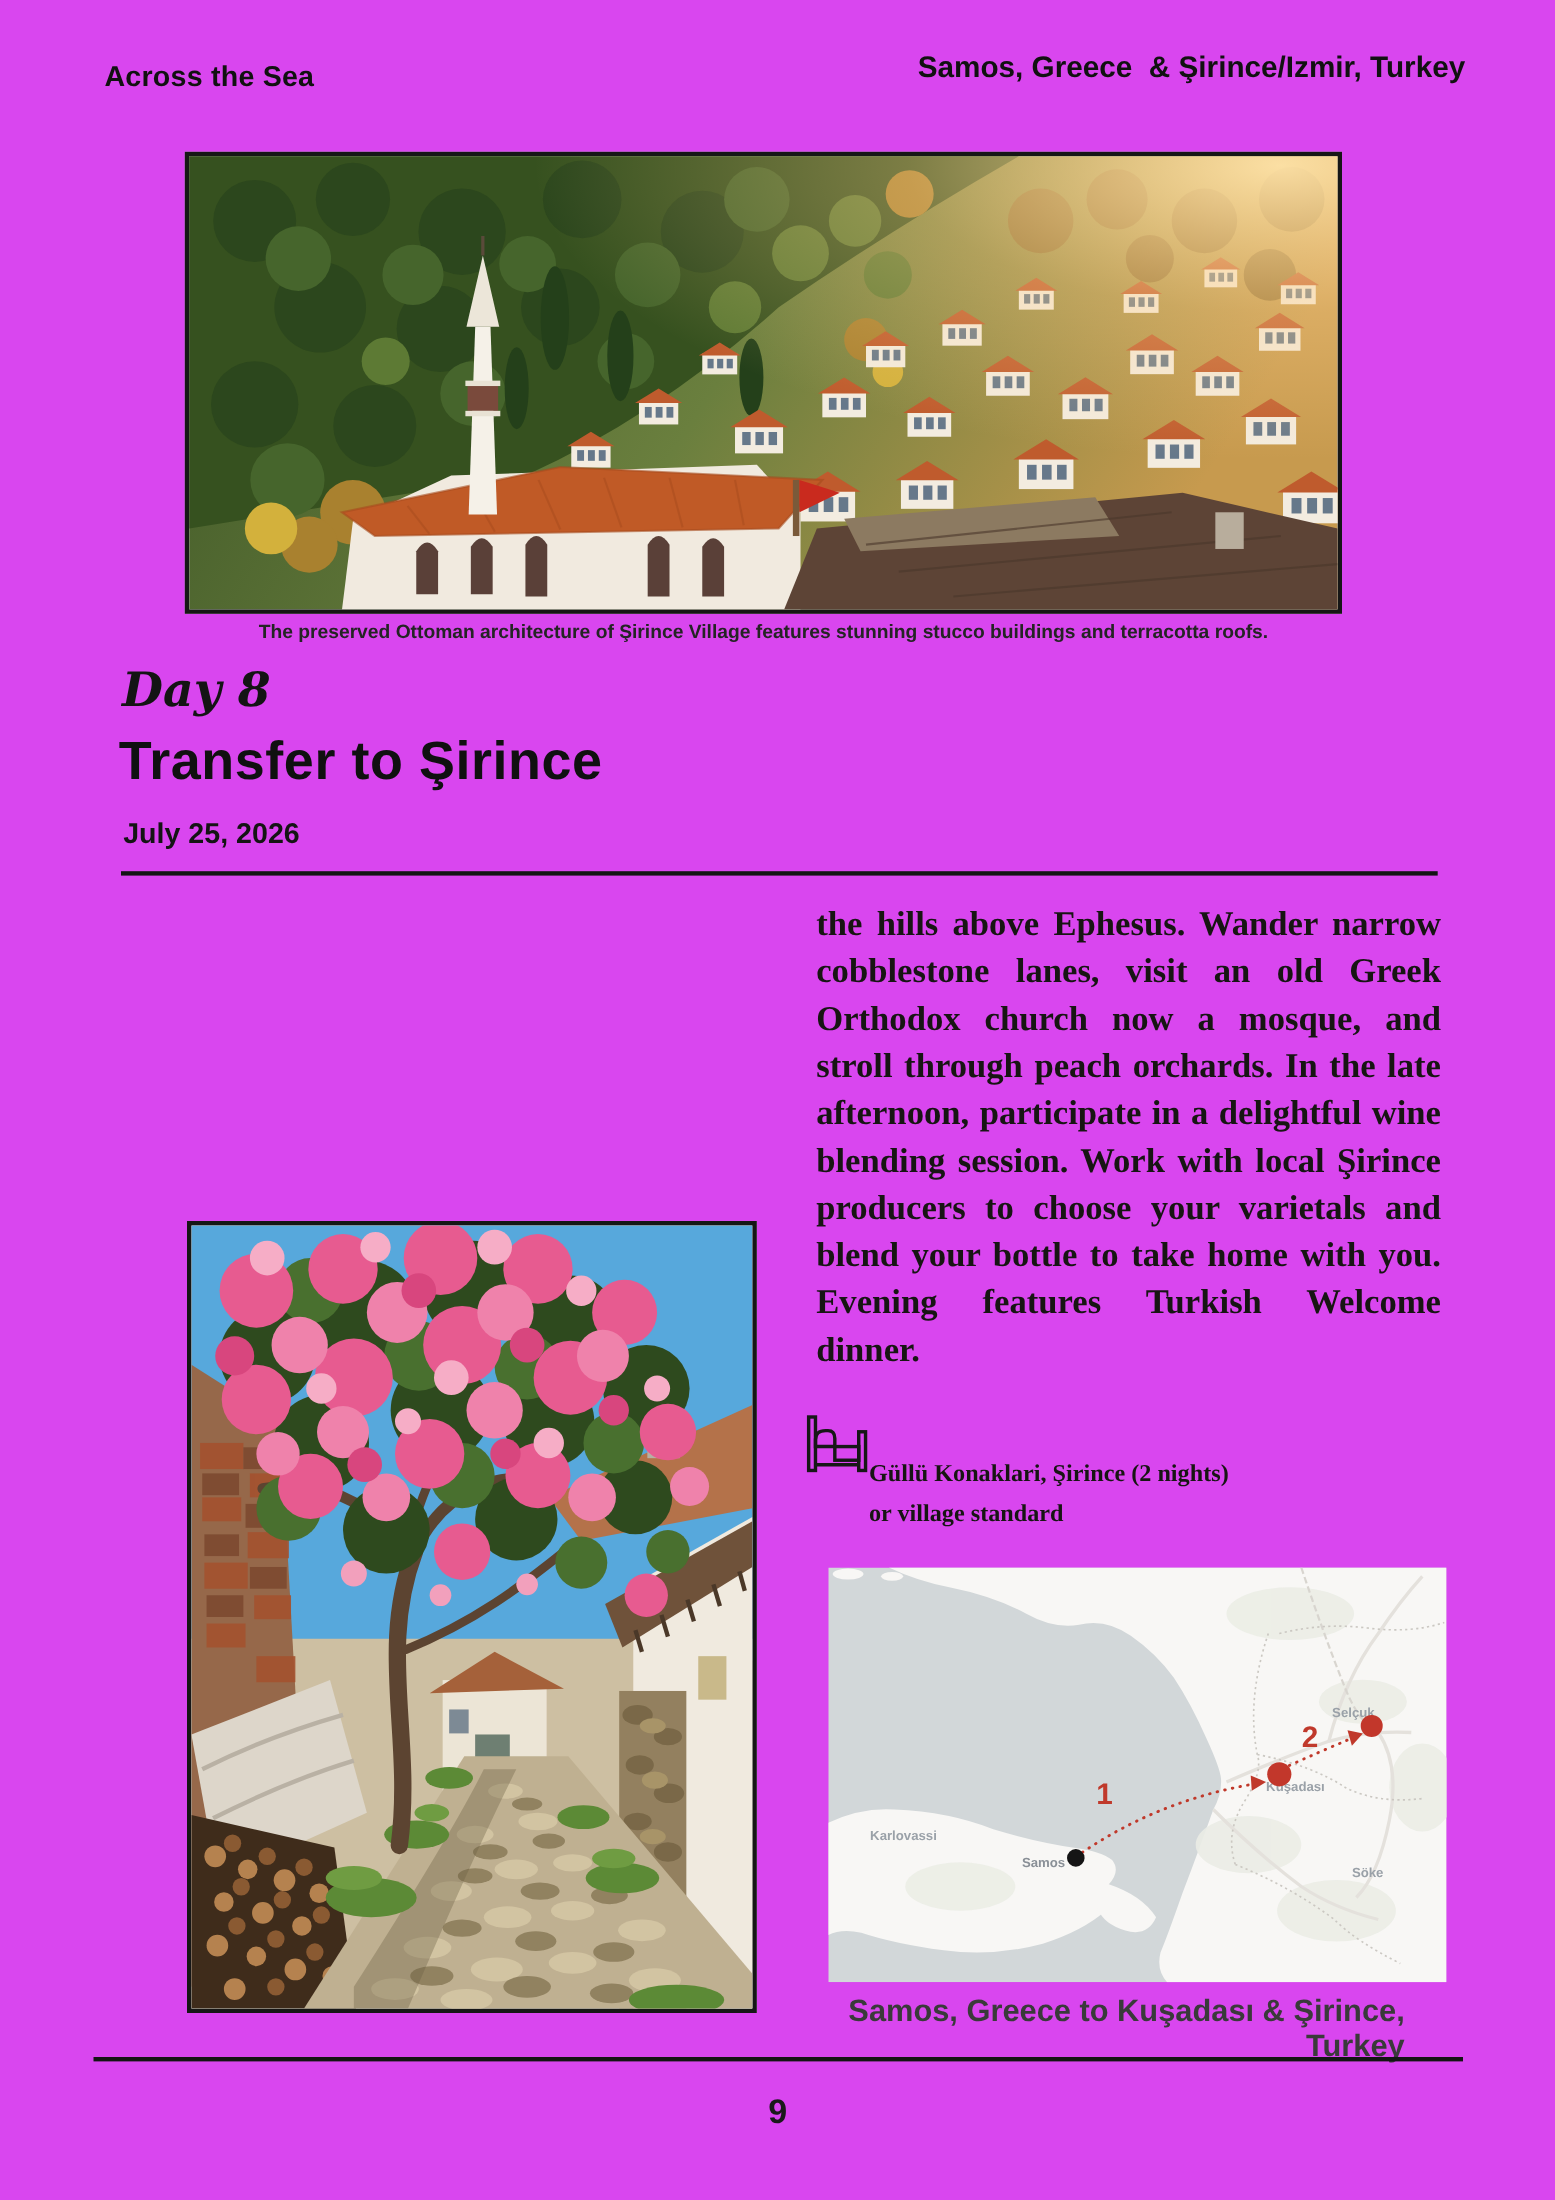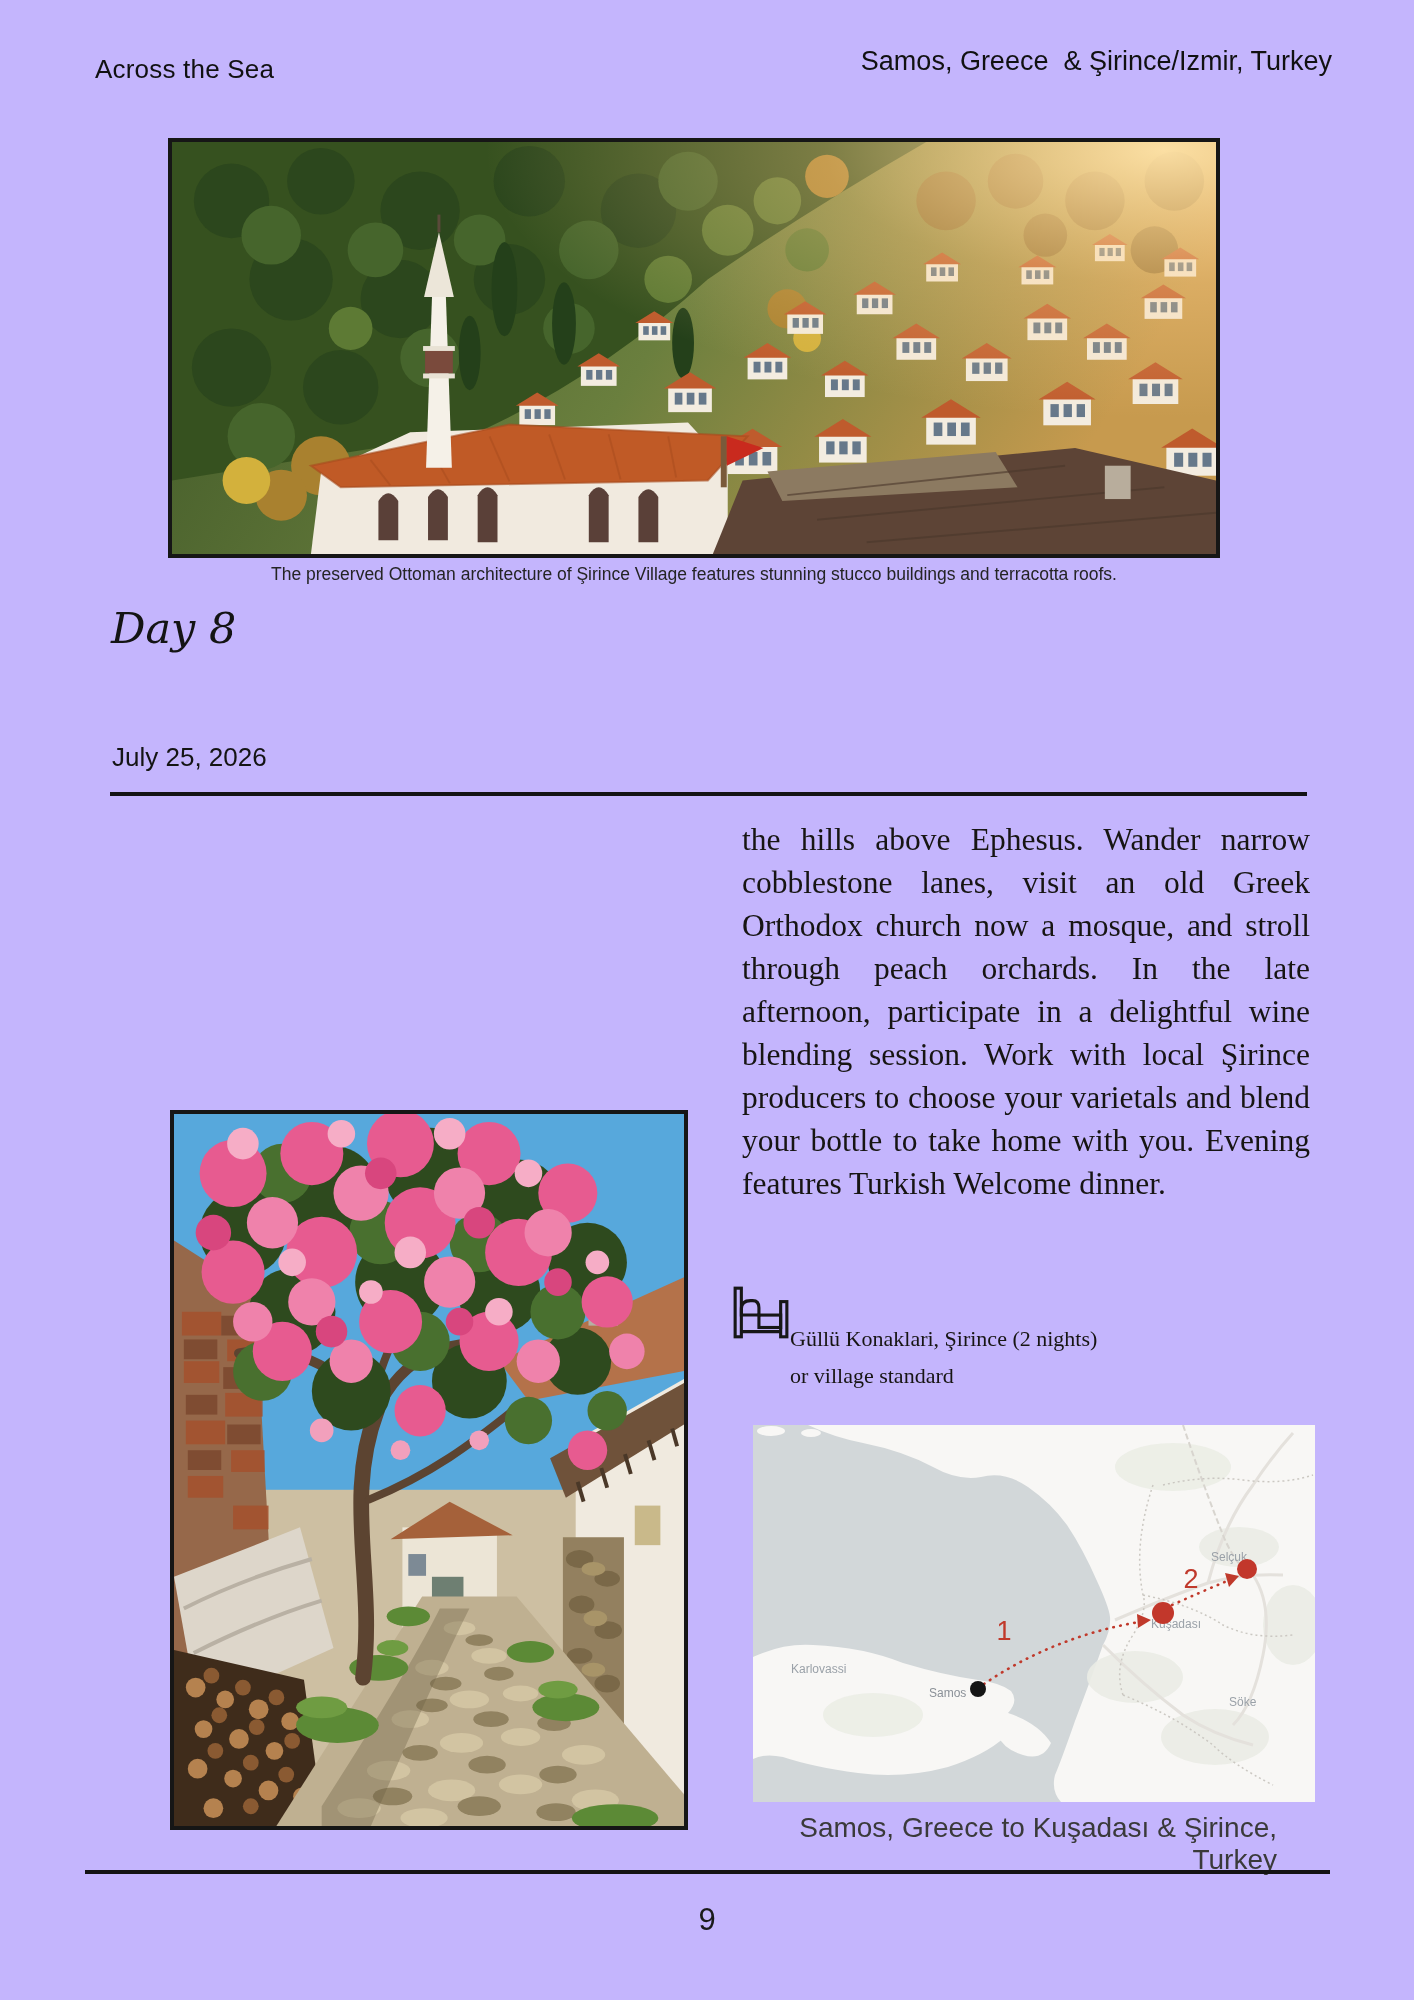--- a/index.html
+++ b/index.html
@@ -1,20 +1,20 @@
 <!DOCTYPE html>
 <html><head>
 <meta charset="utf-8">
 <style>
   html,body{margin:0;padding:0;}
   body{background:#e9e2df;}
   .page{
     position:relative;width:1414px;height:2000px;margin:0 auto;
-    background:#c4b5fd;overflow:hidden;
-    font-family:"Liberation Sans",sans-serif;color:#161616;
+    background:#d946ef;overflow:hidden;
+    font-family:"Liberation Sans",sans-serif;color:#161616;font-weight:bold;
   }
   .abs{position:absolute;}
   .header-left{left:95px;top:54px;font-size:26px;letter-spacing:.2px;color:#111;}
   .header-right{right:82px;top:46px;font-size:27px;color:#111;white-space:pre;}
   .figure{background:#ddd;border:4px solid #161616;box-sizing:border-box;}
   .figure svg{display:block;}
   .hero-figure{left:168px;top:138px;width:1052px;height:420px;}
   .hero-caption{left:168px;top:564px;width:1052px;text-align:center;font-size:17.5px;color:#242424;}
   .day-label{left:111px;top:603px;font-family:"DejaVu Serif","Liberation Serif",serif;font-style:italic;font-size:43px;color:#141414;}
   .day-title{left:108px;top:664px;font-size:49px;color:#101010;letter-spacing:.5px;}
@@ -181,20 +181,21 @@
           <line x1="650" y1="385" x2="1000" y2="352"></line>
           <line x1="700" y1="408" x2="1052" y2="378"></line>
       </g>
       <rect x="940" y="330" width="26" height="34" fill="#b8ad9c"></rect>
       <rect width="1052" height="420" fill="url(#sun)"></rect>
     </svg>
   </div>
   <div class="abs hero-caption">The preserved Ottoman architecture of Şirince Village features stunning stucco buildings and terracotta roofs.</div>
 
   <div class="abs day-label">Day 8</div>
+  <div class="abs day-title">Transfer to Şirince</div>
   <div class="abs day-date">July 25, 2026</div>
   <div class="abs rule rule-title"></div>
 
   <div class="abs col col-right">the hills above Ephesus. Wander narrow cobblestone lanes, visit an old Greek Orthodox church now a mosque, and stroll through peach orchards. In the late afternoon, participate in a delightful wine blending session. Work with local Şirince producers to choose your varietals and blend your bottle to take home with you. Evening features Turkish Welcome dinner.</div>
 
   <div class="abs figure lane-figure">
     <svg width="510" height="712" viewBox="0 0 518 720" preserveAspectRatio="none">
       <rect width="518" height="400" fill="#57a8dc"></rect>
       <rect y="380" width="518" height="340" fill="#cdbfa2"></rect>
 

